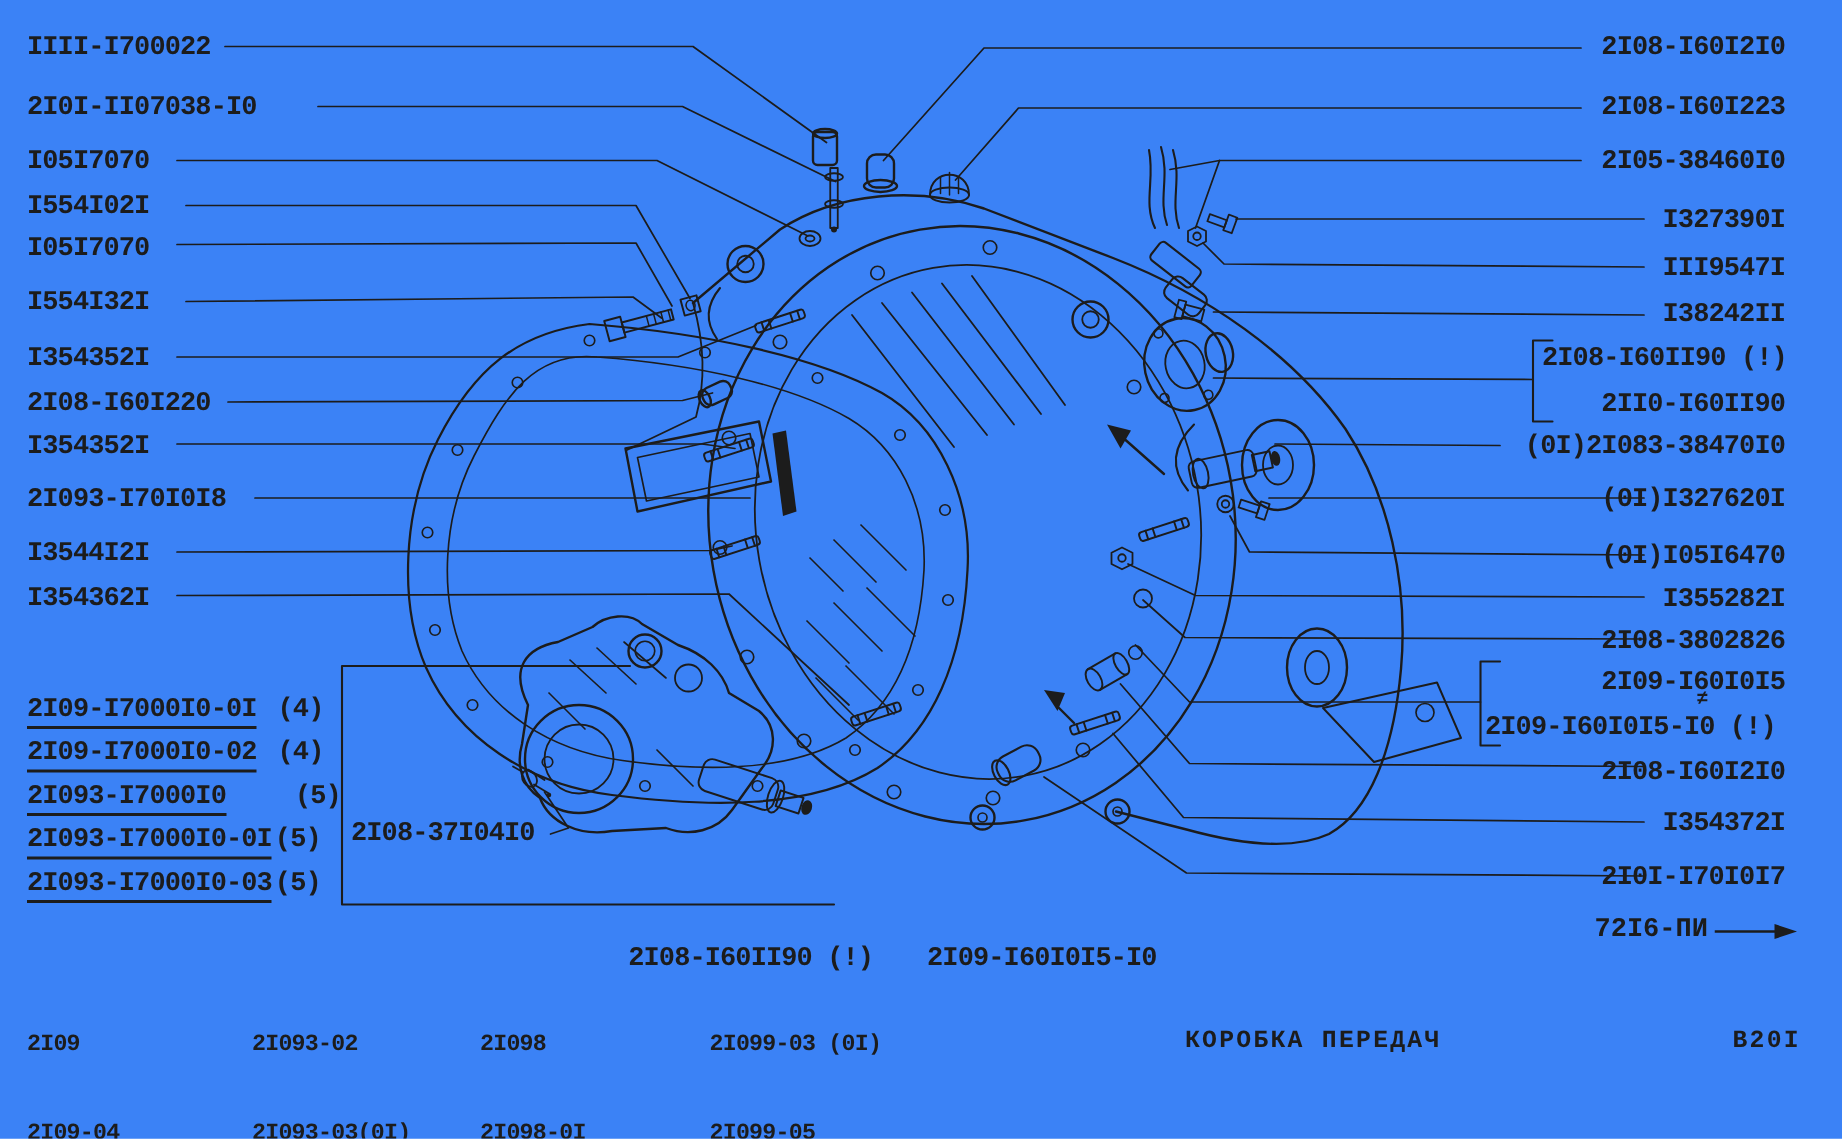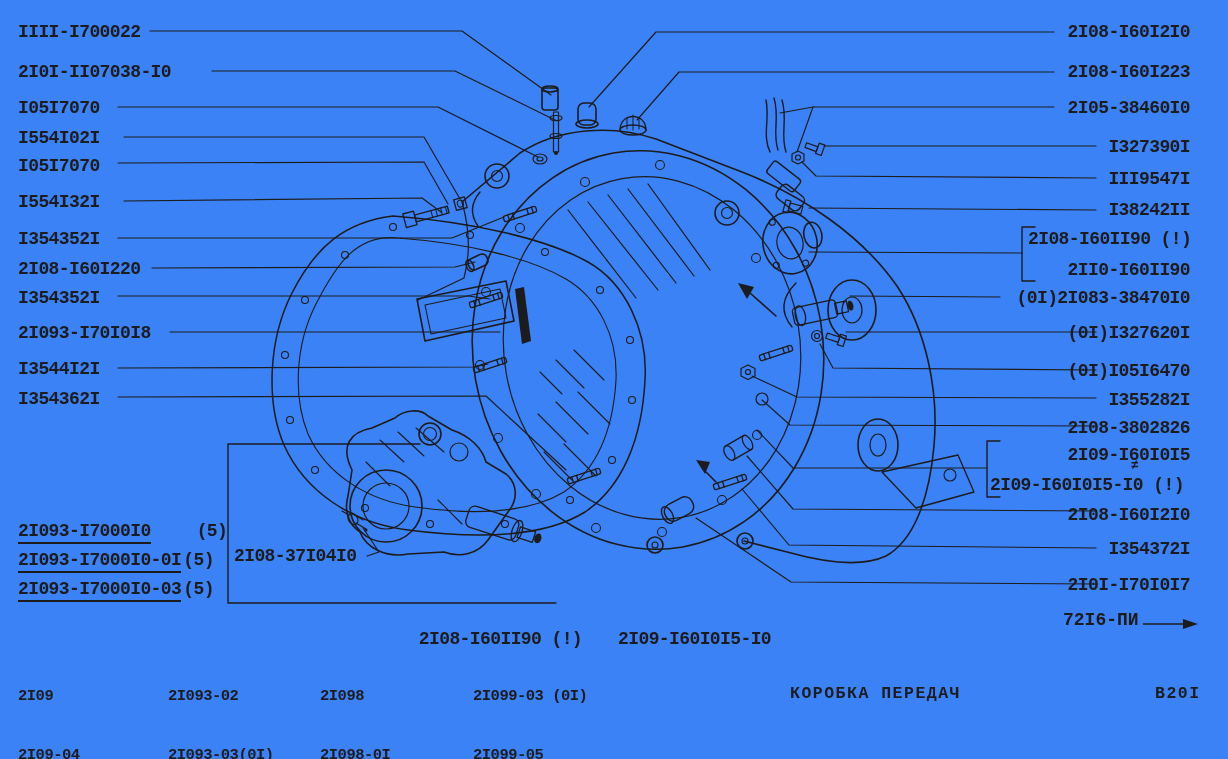--- a/index.html
+++ b/index.html
@@ -9,21 +9,21 @@
   .lbl{position:absolute;font:700 18px/21px "Liberation Mono",monospace;letter-spacing:-0.6px;white-space:pre;}
   .r{right:38px;text-align:left;}
   .grp .num{border-bottom:2px solid #1c1c1c;padding-bottom:1px;}
   .grp .cnt{margin-left:14px;}
   .grp.g50 .cnt{margin-left:46px;}
   .grp.g0 .cnt{margin-left:2px;}
   .note span{margin-right:36px;}
   .tbl{position:absolute;top:648px;font:700 15.5px/19.5px "Liberation Mono",monospace;letter-spacing:-0.5px;white-space:pre;}
   .ttl{position:absolute;font:700 16.5px/20px "Liberation Mono",monospace;letter-spacing:1.5px;}
   .stray{position:absolute;font:700 13px/13px "Liberation Mono",monospace;}
-  .pref{position:absolute;font:700 18px/21px "Liberation Mono",monospace;display:flex;align-items:flex-end;gap:4px;}
+  .pref{position:absolute;font:700 18px/21px "Liberation Mono",monospace;display:flex;align-items:center;gap:4px;}
 </style>
 </head>
 <body>
 
 <div class="page">
 
   <svg class="art" width="1228" height="759" viewBox="0 0 1228 759" stroke="#1c1c1c" fill="none" stroke-width="1.6" stroke-linecap="round" stroke-linejoin="round">
 
     <g stroke-width="1.15">
       <polyline points="150,31 462,31 551,95"></polyline>
@@ -343,20 +343,22 @@
   <div class="lbl" style="left:18px;top:128px">I554I02I</div>
   <div class="lbl" style="left:18px;top:156px">I05I7070</div>
   <div class="lbl" style="left:18px;top:192px">I554I32I</div>
   <div class="lbl" style="left:18px;top:229px">I354352I</div>
   <div class="lbl" style="left:18px;top:259px">2I08-I60I220</div>
   <div class="lbl" style="left:18px;top:288px">I354352I</div>
   <div class="lbl" style="left:18px;top:323px">2I093-I70I0I8</div>
   <div class="lbl" style="left:18px;top:359px">I3544I2I</div>
   <div class="lbl" style="left:18px;top:389px">I354362I</div>
 
+  <div class="lbl grp" style="left:18px;top:463px"><span class="num">2I09-I7000I0-0I</span><span class="cnt">(4)</span></div>
+  <div class="lbl grp" style="left:18px;top:492px"><span class="num">2I09-I7000I0-02</span><span class="cnt">(4)</span></div>
   <div class="lbl grp g50" style="left:18px;top:521px"><span class="num">2I093-I7000I0</span><span class="cnt">(5)</span></div>
   <div class="lbl grp g0" style="left:18px;top:550px"><span class="num">2I093-I7000I0-0I</span><span class="cnt">(5)</span></div>
   <div class="lbl grp g0" style="left:18px;top:579px"><span class="num">2I093-I7000I0-03</span><span class="cnt">(5)</span></div>
 
   <div class="lbl" style="left:234px;top:546px">2I08-37I04I0</div>
 
   <div class="lbl r" style="top:22px">2I08-I60I2I0</div>
   <div class="lbl r" style="top:62px">2I08-I60I223</div>
   <div class="lbl r" style="top:98px">2I05-38460I0</div>
   <div class="lbl r" style="top:137px">I327390I</div>

